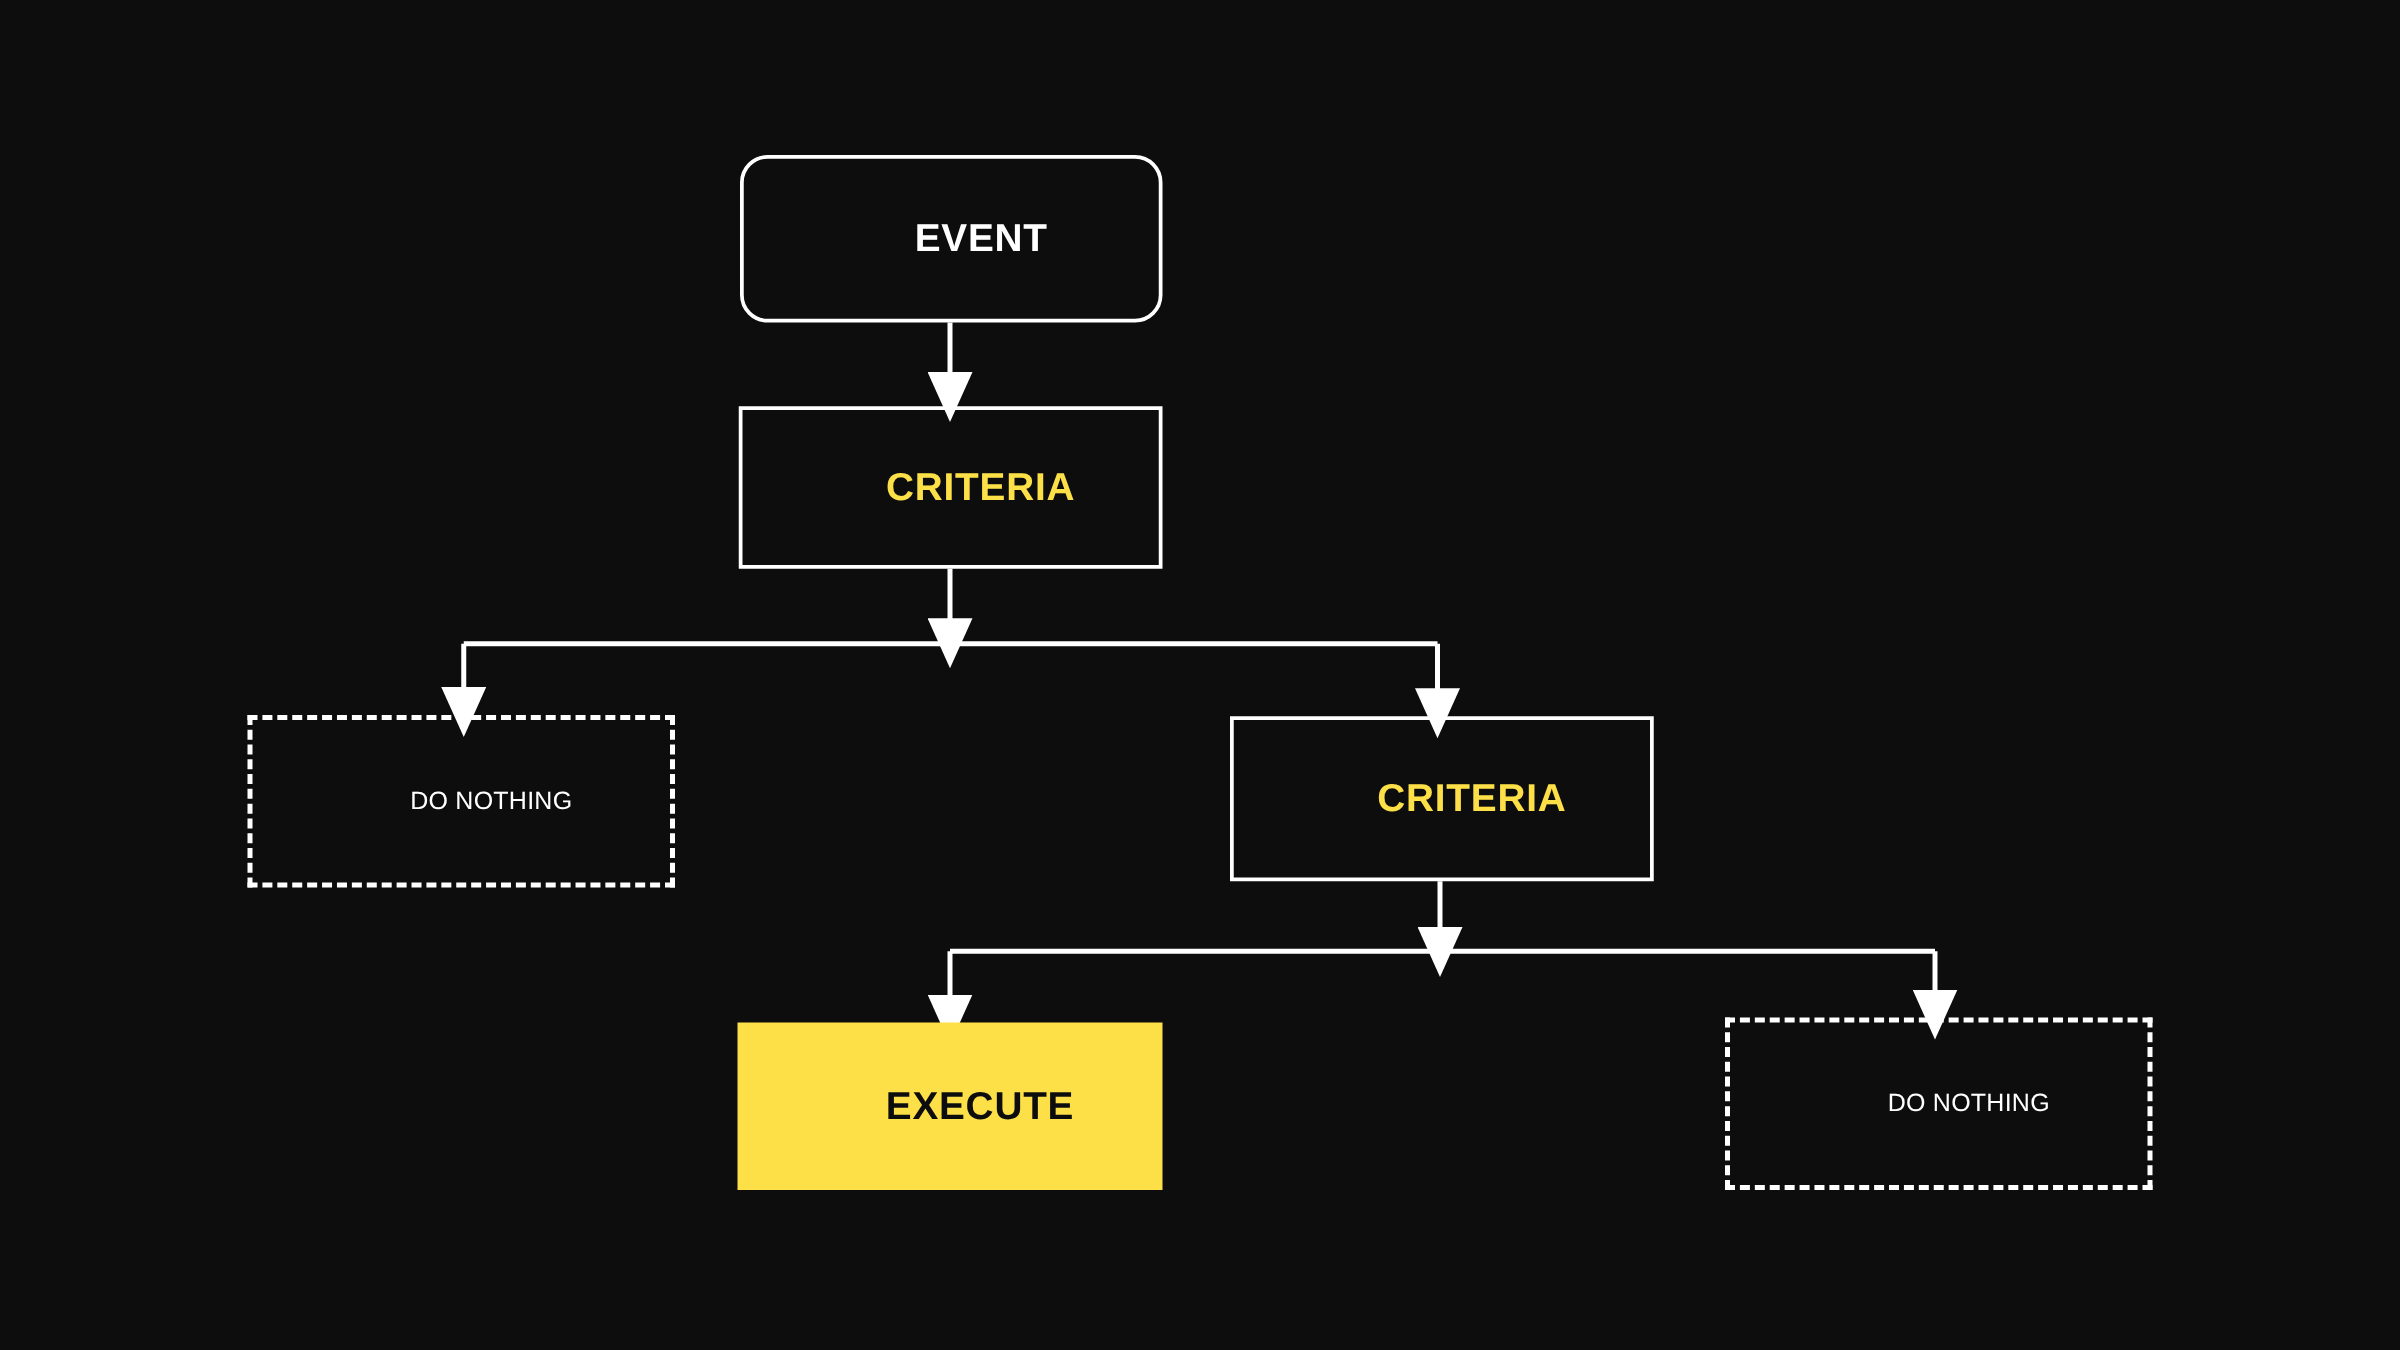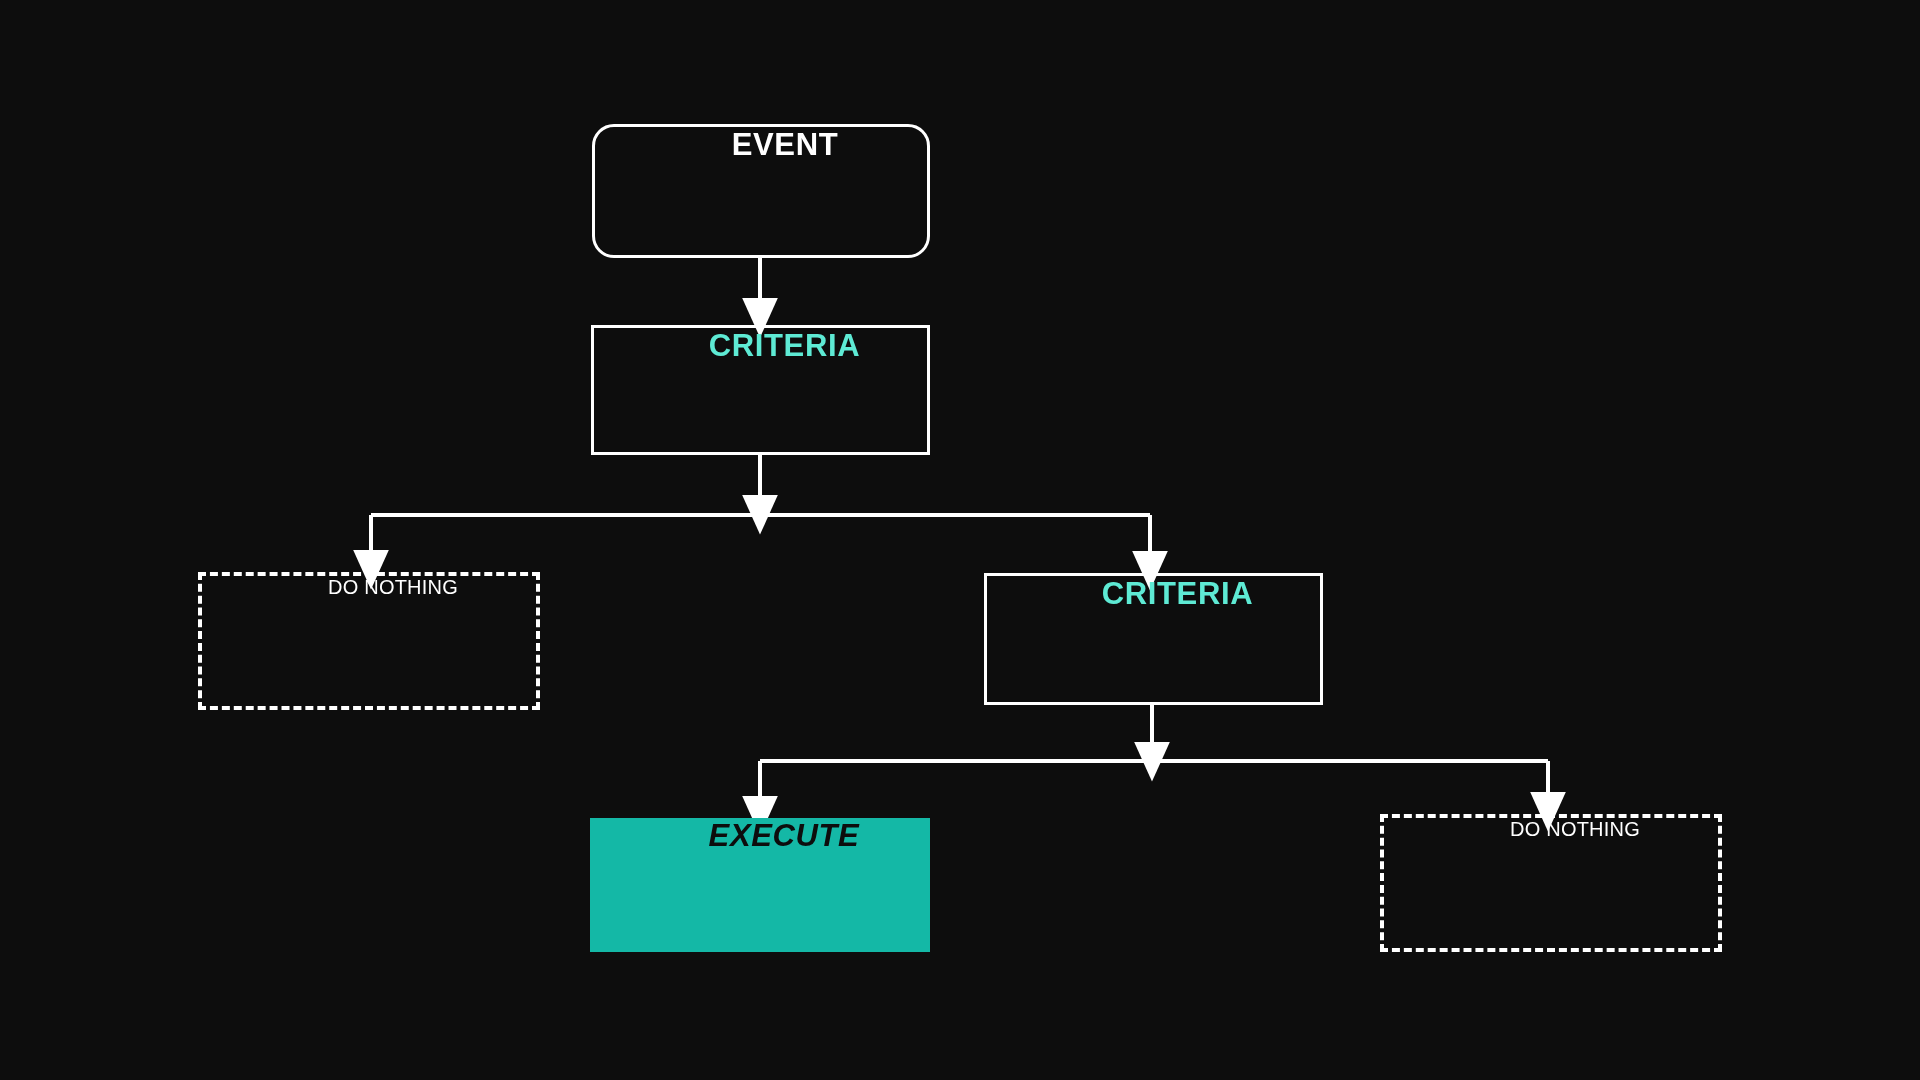--- a/index.html
+++ b/index.html
@@ -12,61 +12,60 @@
     width: 1920px;
     height: 1080px;
     background: #0d0d0d;
     overflow: hidden;
     font-family: "Liberation Sans", "DejaVu Sans", sans-serif;
   }
   .node {
     position: absolute;
     box-sizing: border-box;
     display: flex;
-    align-items: flex-start;
+    align-items: center;
     justify-content: center;
     letter-spacing: 0.02em;
     text-align: center;
     user-select: none;
     padding-left: 48px;
   }
   
   .node--rounded {
     border: 3px solid #ffffff;
     border-radius: 22px;
     background: transparent;
     color: #ffffff;
     font-weight: 700;
     font-size: 31px;
   }
   
   .node--outline {
     border: 3px solid #ffffff;
     background: transparent;
-    color: #5eead4;
+    color: #fde047;
     font-weight: 700;
     font-size: 31px;
   }
   
   .node--dashed {
     border: 4px dashed #ffffff;
     background: transparent;
     color: #ffffff;
     font-weight: 400;
     font-size: 20px;
     letter-spacing: 0.01em;
   }
   
   .node--filled {
     border: none;
-    background: #14b8a6;
+    background: #fde047;
     color: #0d0d0d;
     font-weight: 700;
     font-size: 31px;
-    font-style: italic;
   }
   #connectors {
     position: absolute;
     left: 0;
     top: 0;
     width: 1920px;
     height: 1080px;
     pointer-events: none;
   }
 </style>

